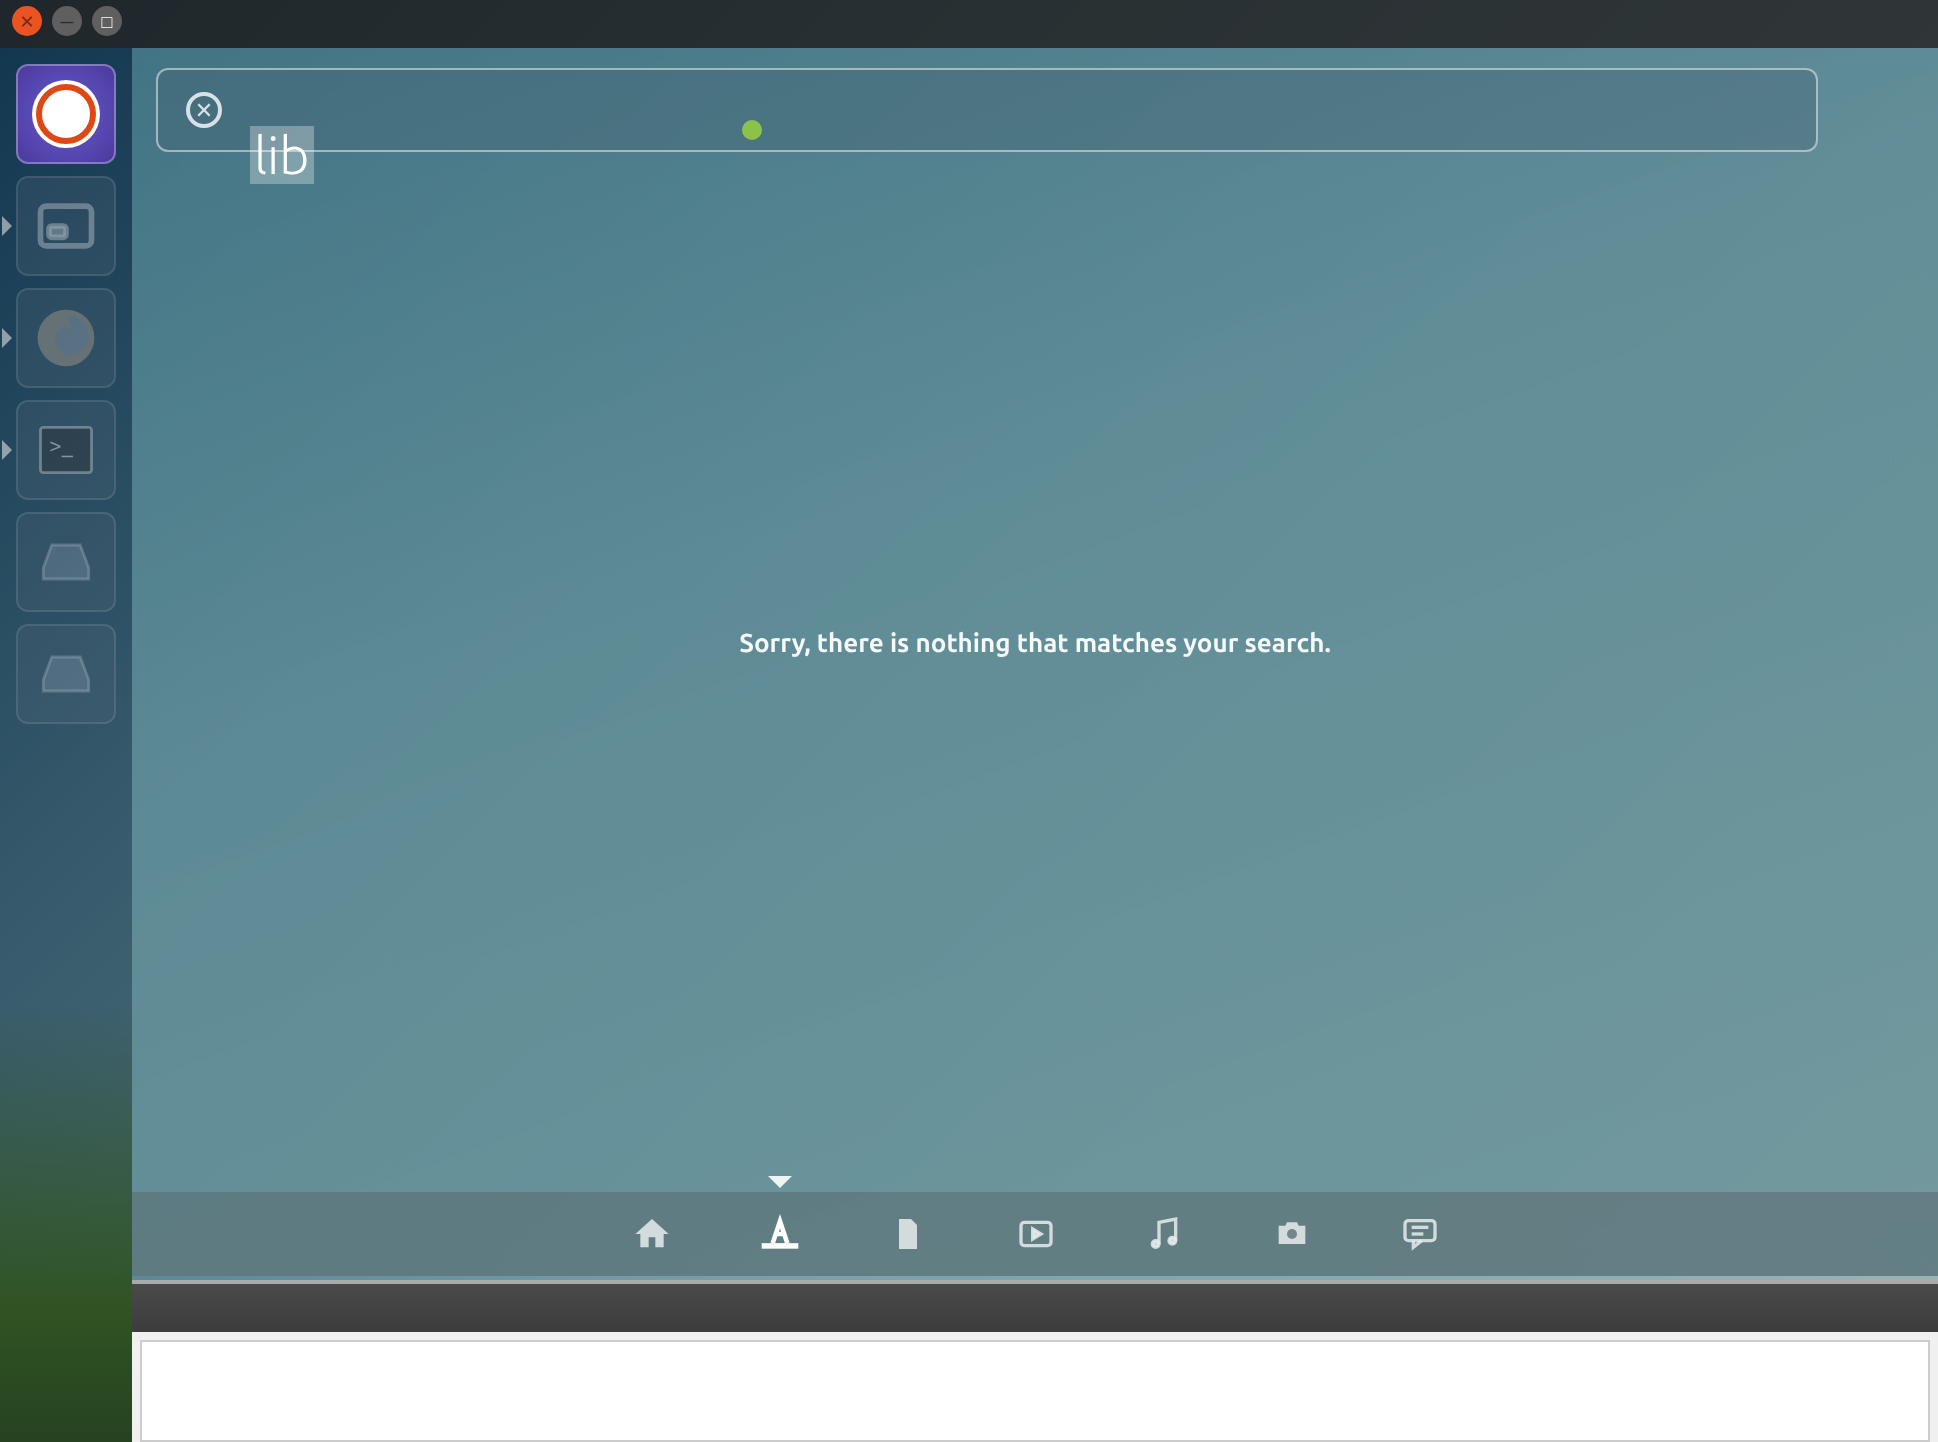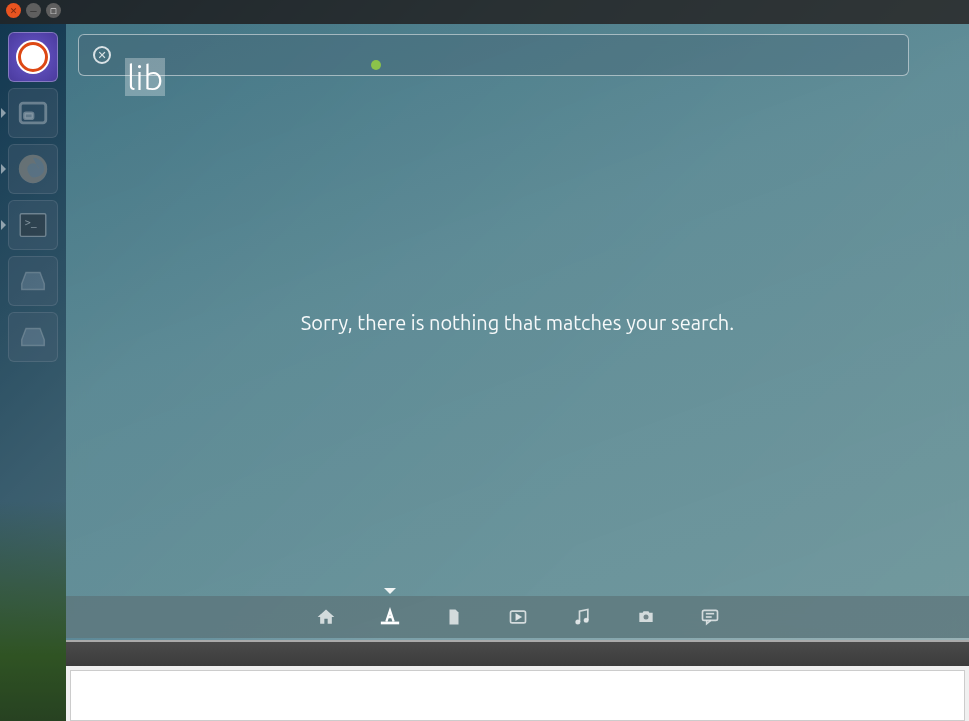--- a/index.html
+++ b/index.html
@@ -171,40 +171,40 @@
       color: rgba(255,255,255,0.8);
       font-size: 11px;
       cursor: pointer;
       flex-shrink: 0;
     }
     
     .search-input-highlight {
       background: rgba(255,255,255,0.3);
       padding: 0 2px;
       color: #fff;
-      font-size: 34px;
+      font-size: 26px;
       font-weight: 300;
       margin-top: 44px;
     }
     
     .results-area {
       position: absolute;
       top: 70px;
       left: 0;
       right: 0;
       bottom: 48px;
       display: flex;
       align-items: center;
       justify-content: center;
     }
     
     .no-results-message {
       color: rgba(255,255,255,0.95);
-      font-size: 20px;
-      font-weight: 400;
+      font-size: 13px;
+      font-weight: 700;
       margin-top: -40px;
     }
     
     .lens-bar {
       position: absolute;
       bottom: 0;
       left: 0;
       right: 0;
       height: 42px;
       background: rgba(90, 110, 115, 0.6);

